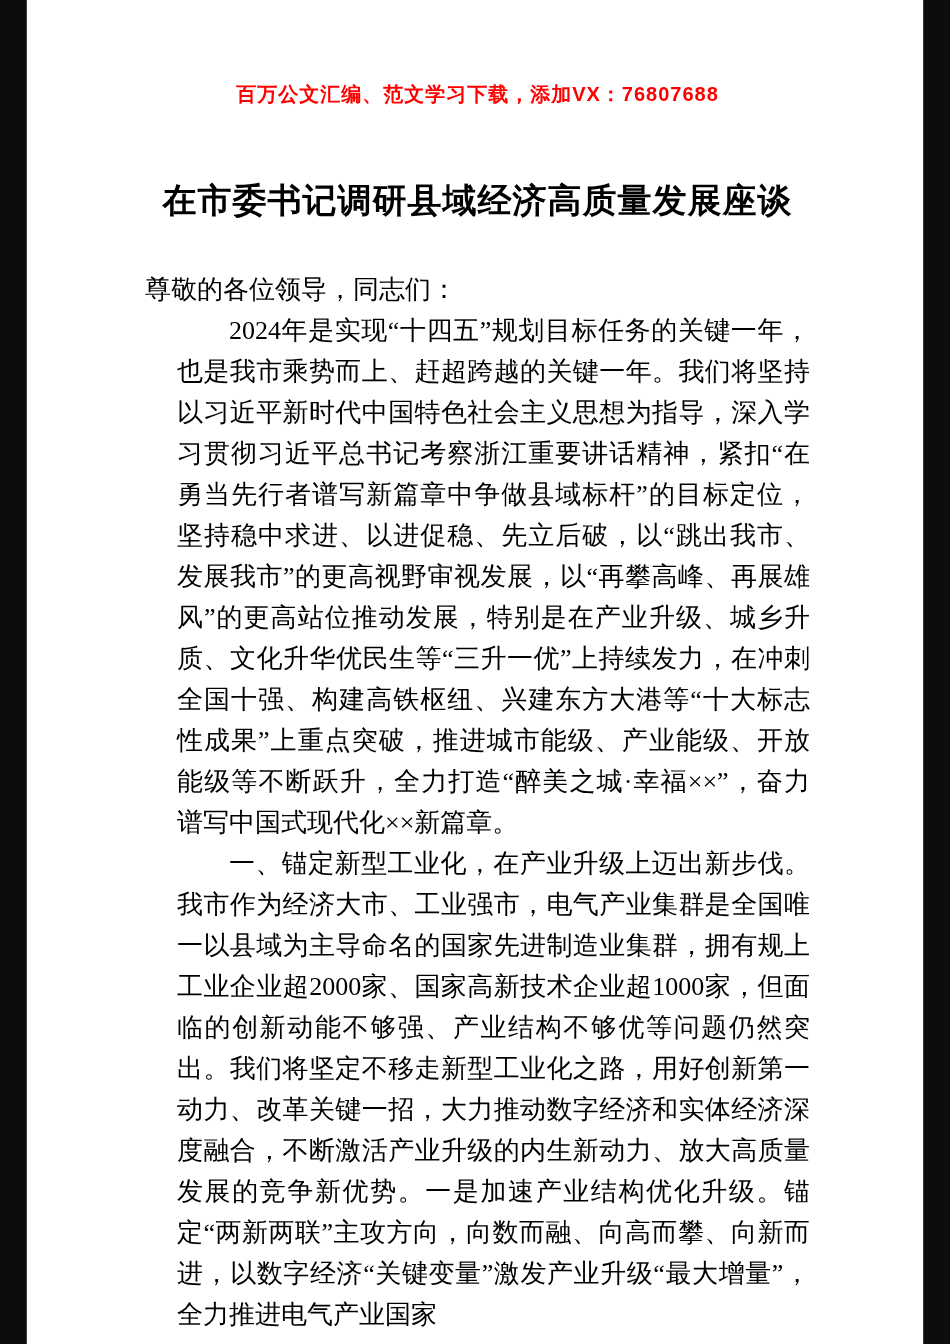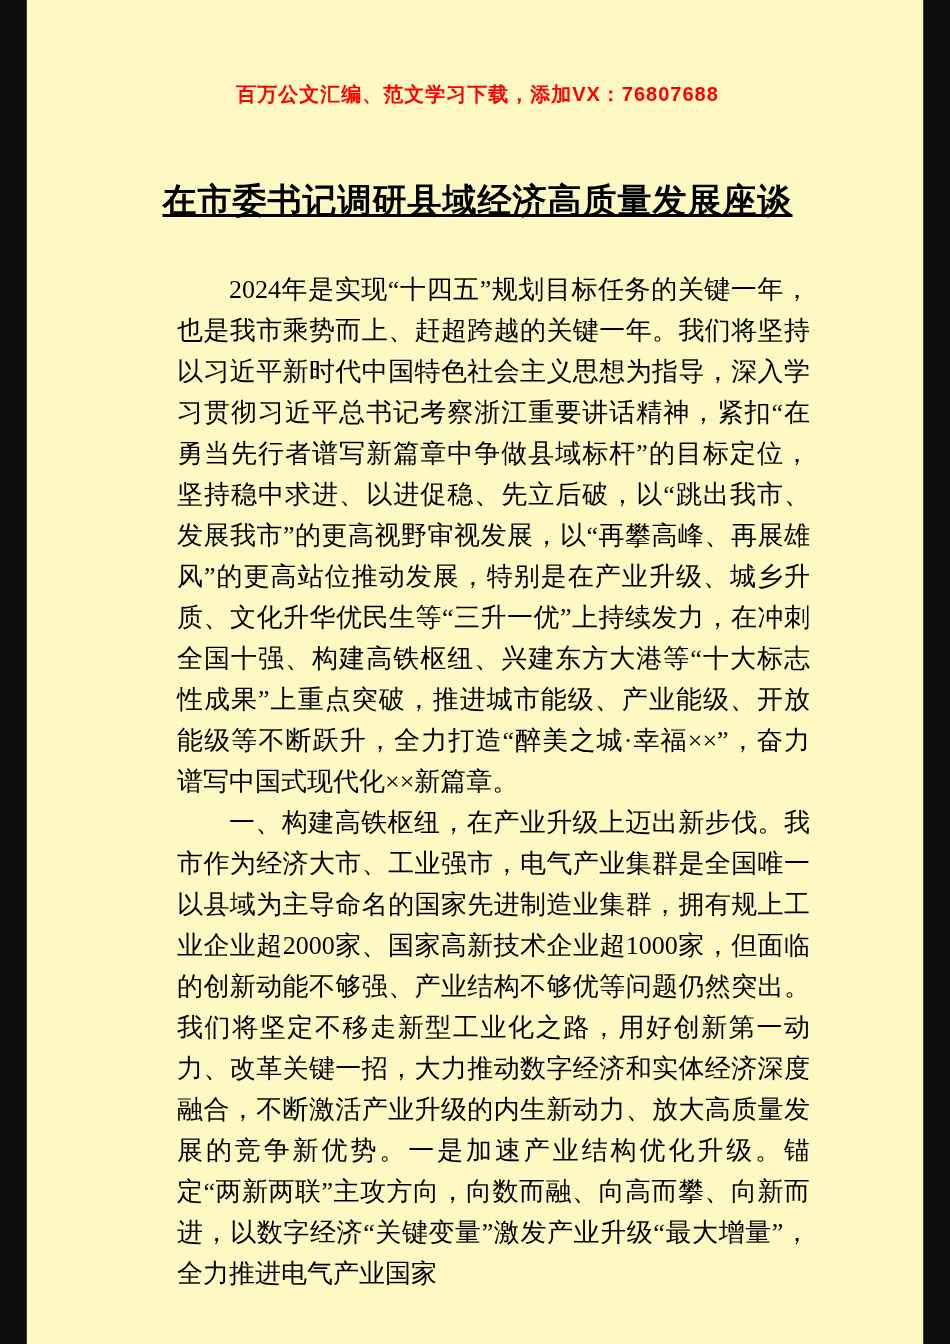--- a/index.html
+++ b/index.html
@@ -23,21 +23,21 @@
     background: #0d0d0d;
   }
   .edge-left { left: 0; border-right: 1px solid #3a3a3a; }
   .edge-right { right: 0; border-left: 1px solid #3a3a3a; }
   .page {
     position: absolute;
     left: 27px;
     top: 0;
     width: 896px;
     height: 1344px;
-    background: #fef9c3;
+    background: #ffffff;
     padding: 82px 113px 0 118px;
     overflow: hidden;
   }
   .notice {
     font-family: "Liberation Sans", sans-serif;
     font-weight: bold;
     font-size: 20px;
     line-height: 24px;
     text-align: center;
     color: #ff0000;
@@ -45,21 +45,20 @@
   }
   .title {
     margin-top: 60px;
     font-family: "Liberation Sans", sans-serif;
     font-weight: bold;
     font-size: 34px;
     line-height: 68px;
     color: #000000;
     text-align: center;
     letter-spacing: 1px;
-    text-decoration: underline;
   }
   .doc-body {
     margin-top: 35px;
     font-size: 26px;
     line-height: 41px;
     color: #000000;
     text-align: justify;
     text-justify: inter-ideograph;
   }
   .doc-body p { margin: 0; }
@@ -72,19 +71,20 @@
   <div class="edge edge-left"></div>
 
   <div class="page">
     <div class="notice" style="color: rgb(255, 0, 0);">百万公文汇编、范文学习下载，添加VX：76807688</div>
 
     <div class="title">
       <div class="title-line">在市委书记调研县域经济高质量发展座谈</div>
     </div>
 
     <div class="doc-body">
+      <p class="salutation">尊敬的各位领导，同志们：</p>
       <p class="para">2024年是实现“十四五”规划目标任务的关键一年，也是我市乘势而上、赶超跨越的关键一年。我们将坚持以习近平新时代中国特色社会主义思想为指导，深入学习贯彻习近平总书记考察浙江重要讲话精神，紧扣“在勇当先行者谱写新篇章中争做县域标杆”的目标定位，坚持稳中求进、以进促稳、先立后破，以“跳出我市、发展我市”的更高视野审视发展，以“再攀高峰、再展雄风”的更高站位推动发展，特别是在产业升级、城乡升质、文化升华优民生等“三升一优”上持续发力，在冲刺全国十强、构建高铁枢纽、兴建东方大港等“十大标志性成果”上重点突破，推进城市能级、产业能级、开放能级等不断跃升，全力打造“醉美之城·幸福××”，奋力谱写中国式现代化××新篇章。</p>
-      <p class="para">一、构建高铁枢纽，在产业升级上迈出新步伐。我市作为经济大市、工业强市，电气产业集群是全国唯一以县域为主导命名的国家先进制造业集群，拥有规上工业企业超2000家、国家高新技术企业超1000家，但面临的创新动能不够强、产业结构不够优等问题仍然突出。我们将坚定不移走新型工业化之路，用好创新第一动力、改革关键一招，大力推动数字经济和实体经济深度融合，不断激活产业升级的内生新动力、放大高质量发展的竞争新优势。一是加速产业结构优化升级。锚定“两新两联”主攻方向，向数而融、向高而攀、向新而进，以数字经济“关键变量”激发产业升级“最大增量”，全力推进电气产业国家</p>
+      <p class="para">一、锚定新型工业化，在产业升级上迈出新步伐。我市作为经济大市、工业强市，电气产业集群是全国唯一以县域为主导命名的国家先进制造业集群，拥有规上工业企业超2000家、国家高新技术企业超1000家，但面临的创新动能不够强、产业结构不够优等问题仍然突出。我们将坚定不移走新型工业化之路，用好创新第一动力、改革关键一招，大力推动数字经济和实体经济深度融合，不断激活产业升级的内生新动力、放大高质量发展的竞争新优势。一是加速产业结构优化升级。锚定“两新两联”主攻方向，向数而融、向高而攀、向新而进，以数字经济“关键变量”激发产业升级“最大增量”，全力推进电气产业国家</p>
     </div>
   </div>
 
   <div class="edge edge-right"></div>
 </div>
 
 </body></html>

